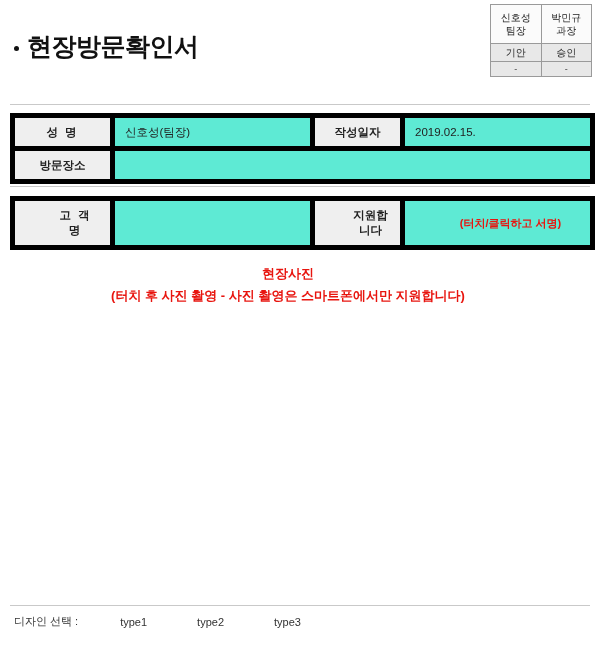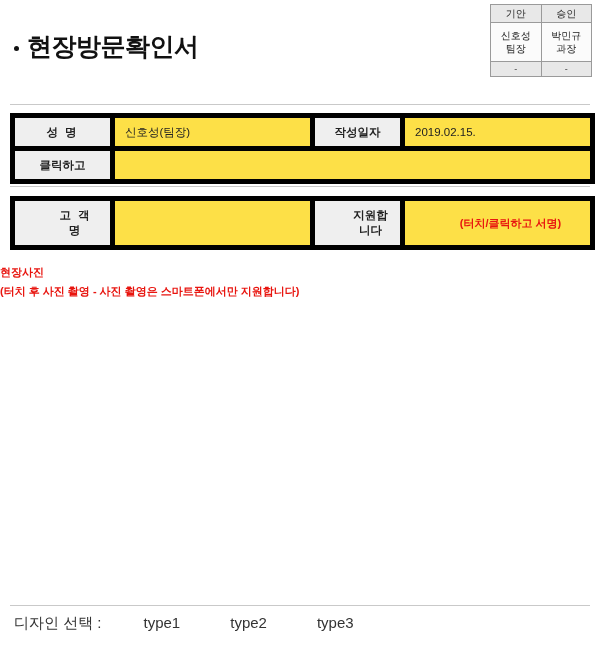--- a/index.html
+++ b/index.html
@@ -109,41 +109,42 @@
     text-align: center;
     font-weight: bold;
     letter-spacing: 2px;
     color: #222;
   }
   .grid td.lbl.tight {
     letter-spacing: 0px;
     margin-top: 32px;
   }
   .grid td.val {
-    background: #fde047;
+    background: #5eead4;
     color: #222;
   }
   .grid.t1 { top: 113px; }
   .grid.t2 { top: 196px; }
   .grid.t2 td { height: 44px; padding-left: 36px; }
   .sign-hint {
     color: #e8150f;
     font-size: 11px;
     font-weight: bold;
     text-align: center;
   }
 
   
   .photo-note {
     position: absolute;
     top: 263px;
     left: 0;
     width: 576px;
+    text-align: center;
     color: #e8150f;
-    font-size: 11px;
+    font-size: 13px;
     font-weight: bold;
     line-height: 1.7;
   }
   .photo-area {
     position: absolute;
     top: 305px;
     left: 10px;
     width: 580px;
     height: 300px;
     background: transparent;
@@ -156,51 +157,52 @@
     top: 605px;
     width: 580px;
     height: 1px;
     background: #c9c9c9;
   }
   .footer {
     position: absolute;
     top: 614px;
     left: 14px;
     display: flex;
-    font-size: 15px;
+    align-items: center;
+    font-size: 11px;
     color: #333;
   }
   .footer .flabel { margin-right: 18px; }
   .footer .fopt {
     margin-right: 26px;
     color: #333;
     cursor: pointer;
     margin-left: 24px;
   }
 </style>
 </head>
 <body>
 
 <div class="page">
 
   <table class="approval">
     <tbody>
         <tr>
-      <td class="hdr">기안</td>
-      <td class="hdr">승인</td>
-    </tr>
-    <tr>
       <td class="namecell">
         <div>신호성</div>
         <div>팀장</div>
       </td>
       <td class="namecell">
         <div>박민규</div>
         <div>과장</div>
       </td>
+    </tr>
+    <tr>
+      <td class="hdr">기안</td>
+      <td class="hdr">승인</td>
     </tr>
     <tr>
       <td class="dashcell">-</td>
       <td class="dashcell">-</td>
     </tr>
   </tbody>
     </table>
 
   <div class="title-row">
     <span class="title-bullet"></span>
@@ -218,21 +220,21 @@
       <col style="width:190px">
     </colgroup>
     <tbody>
         <tr>
       <td class="lbl">성  명</td>
       <td class="val">신호성(팀장)</td>
       <td class="lbl tight">작성일자</td>
       <td class="val">2019.02.15.</td>
     </tr>
     <tr>
-      <td class="lbl tight">클릭하고</td>
+      <td class="lbl tight">방문장소</td>
       <td class="val" colspan="3"></td>
     </tr>
   </tbody>
     </table>
 
   <table class="grid t2">
     <colgroup>
       <col style="width:100px">
       <col style="width:200px">
       <col style="width:90px">

